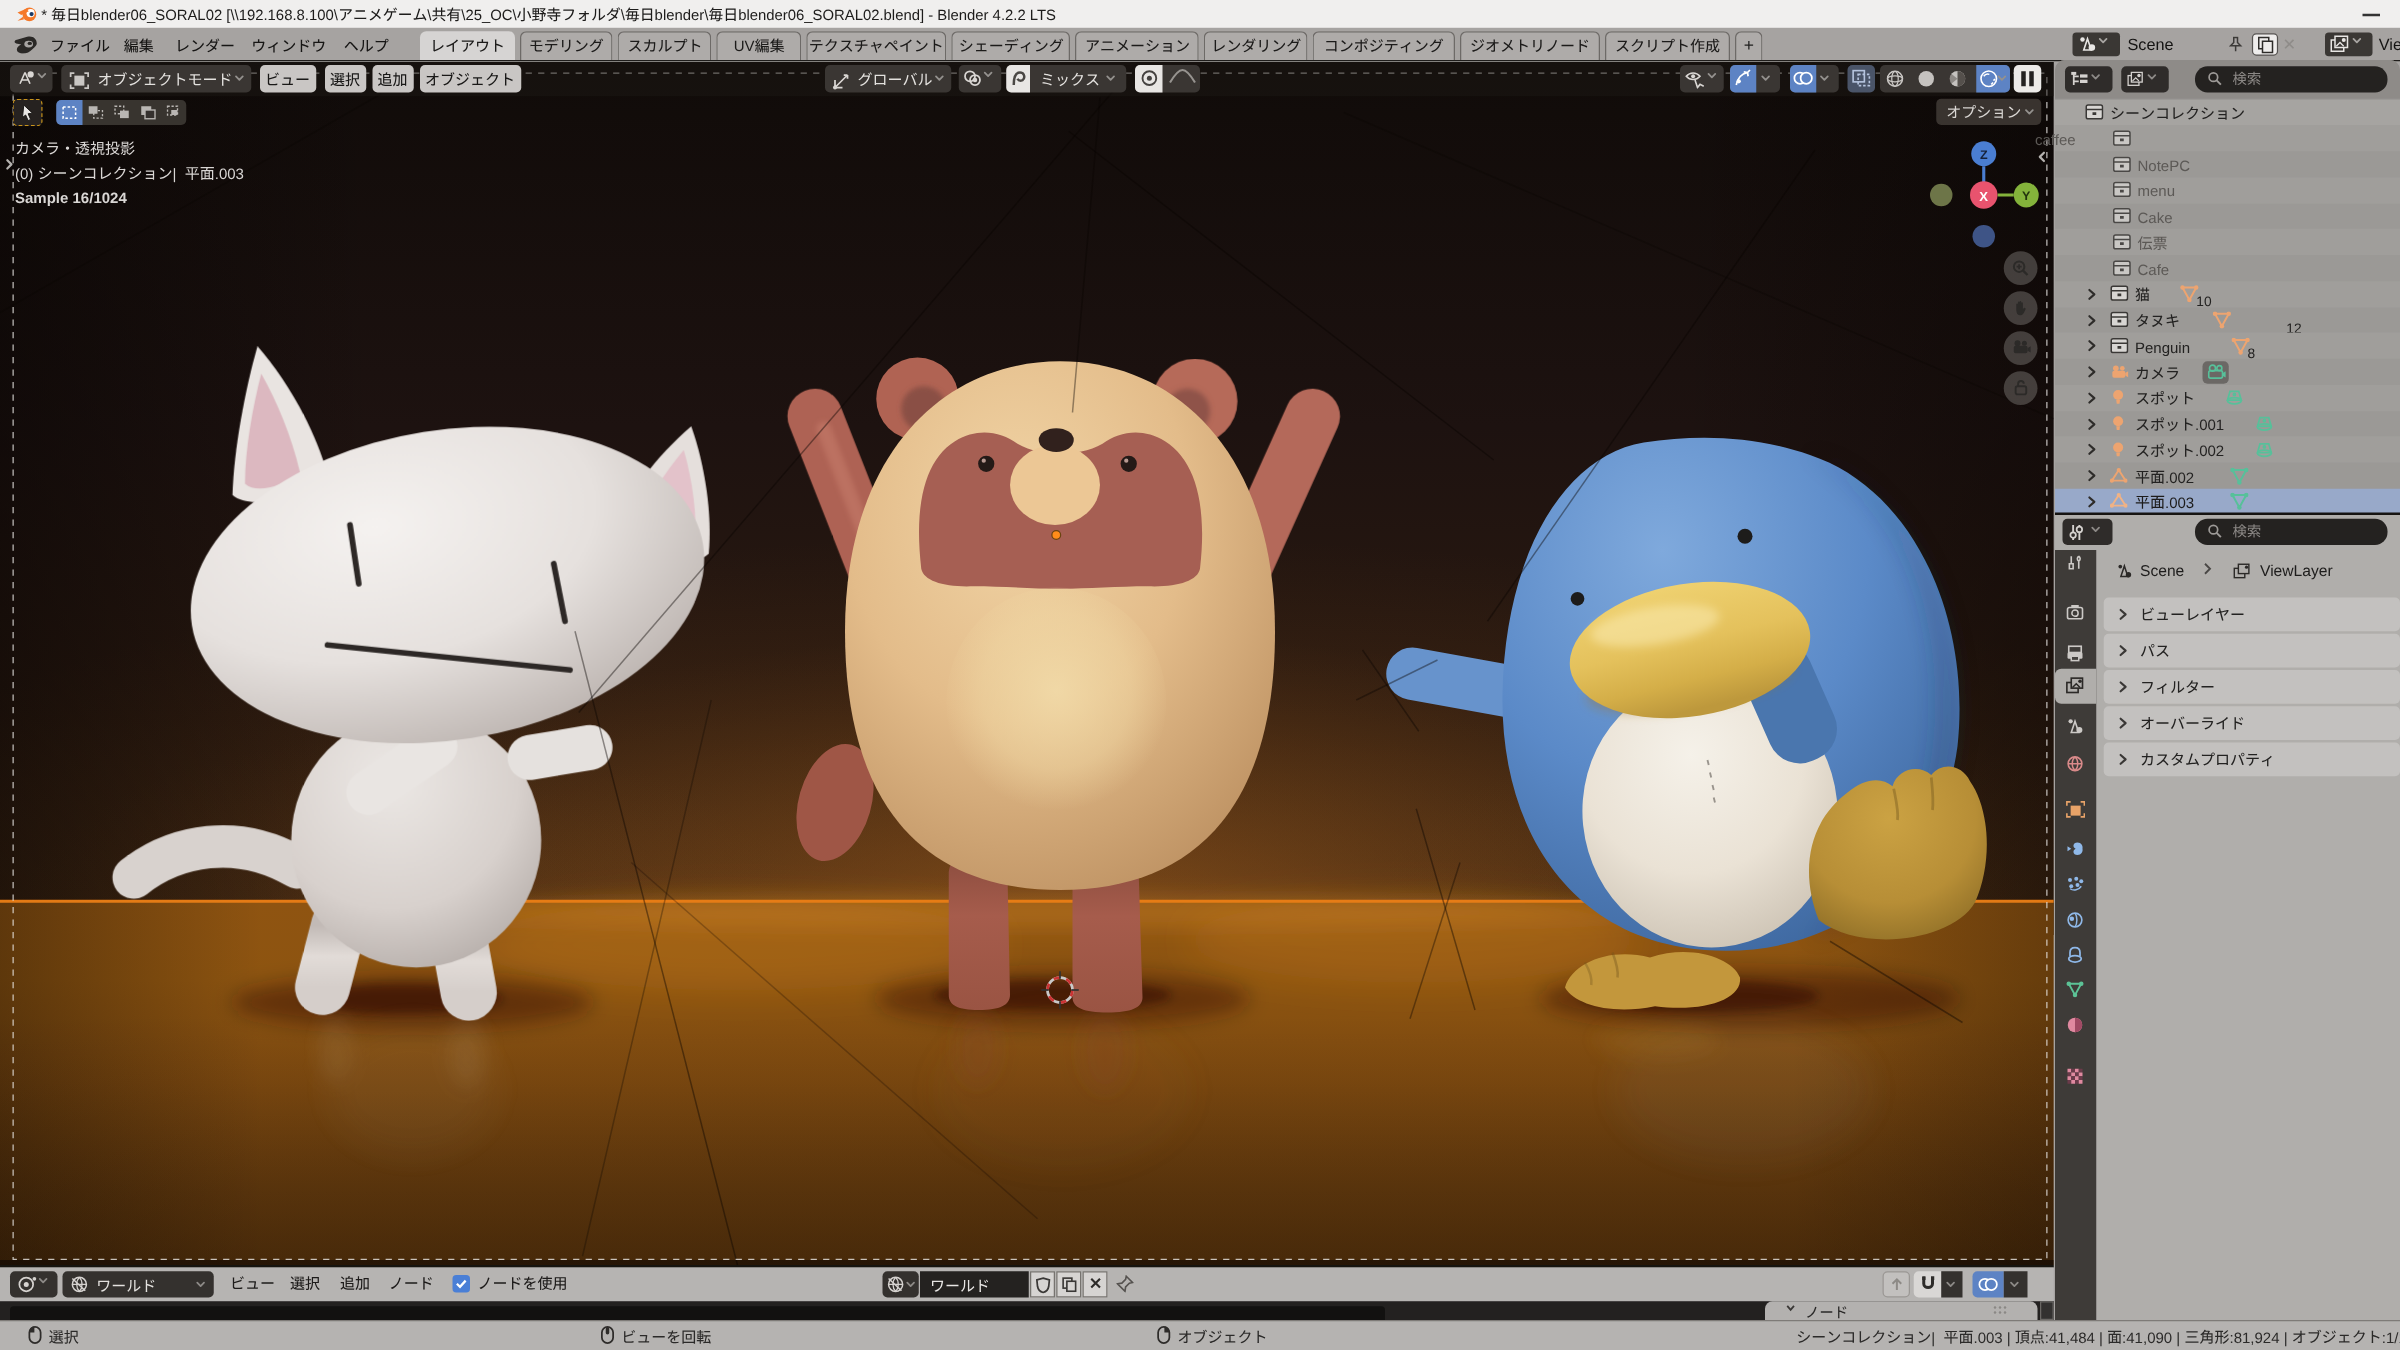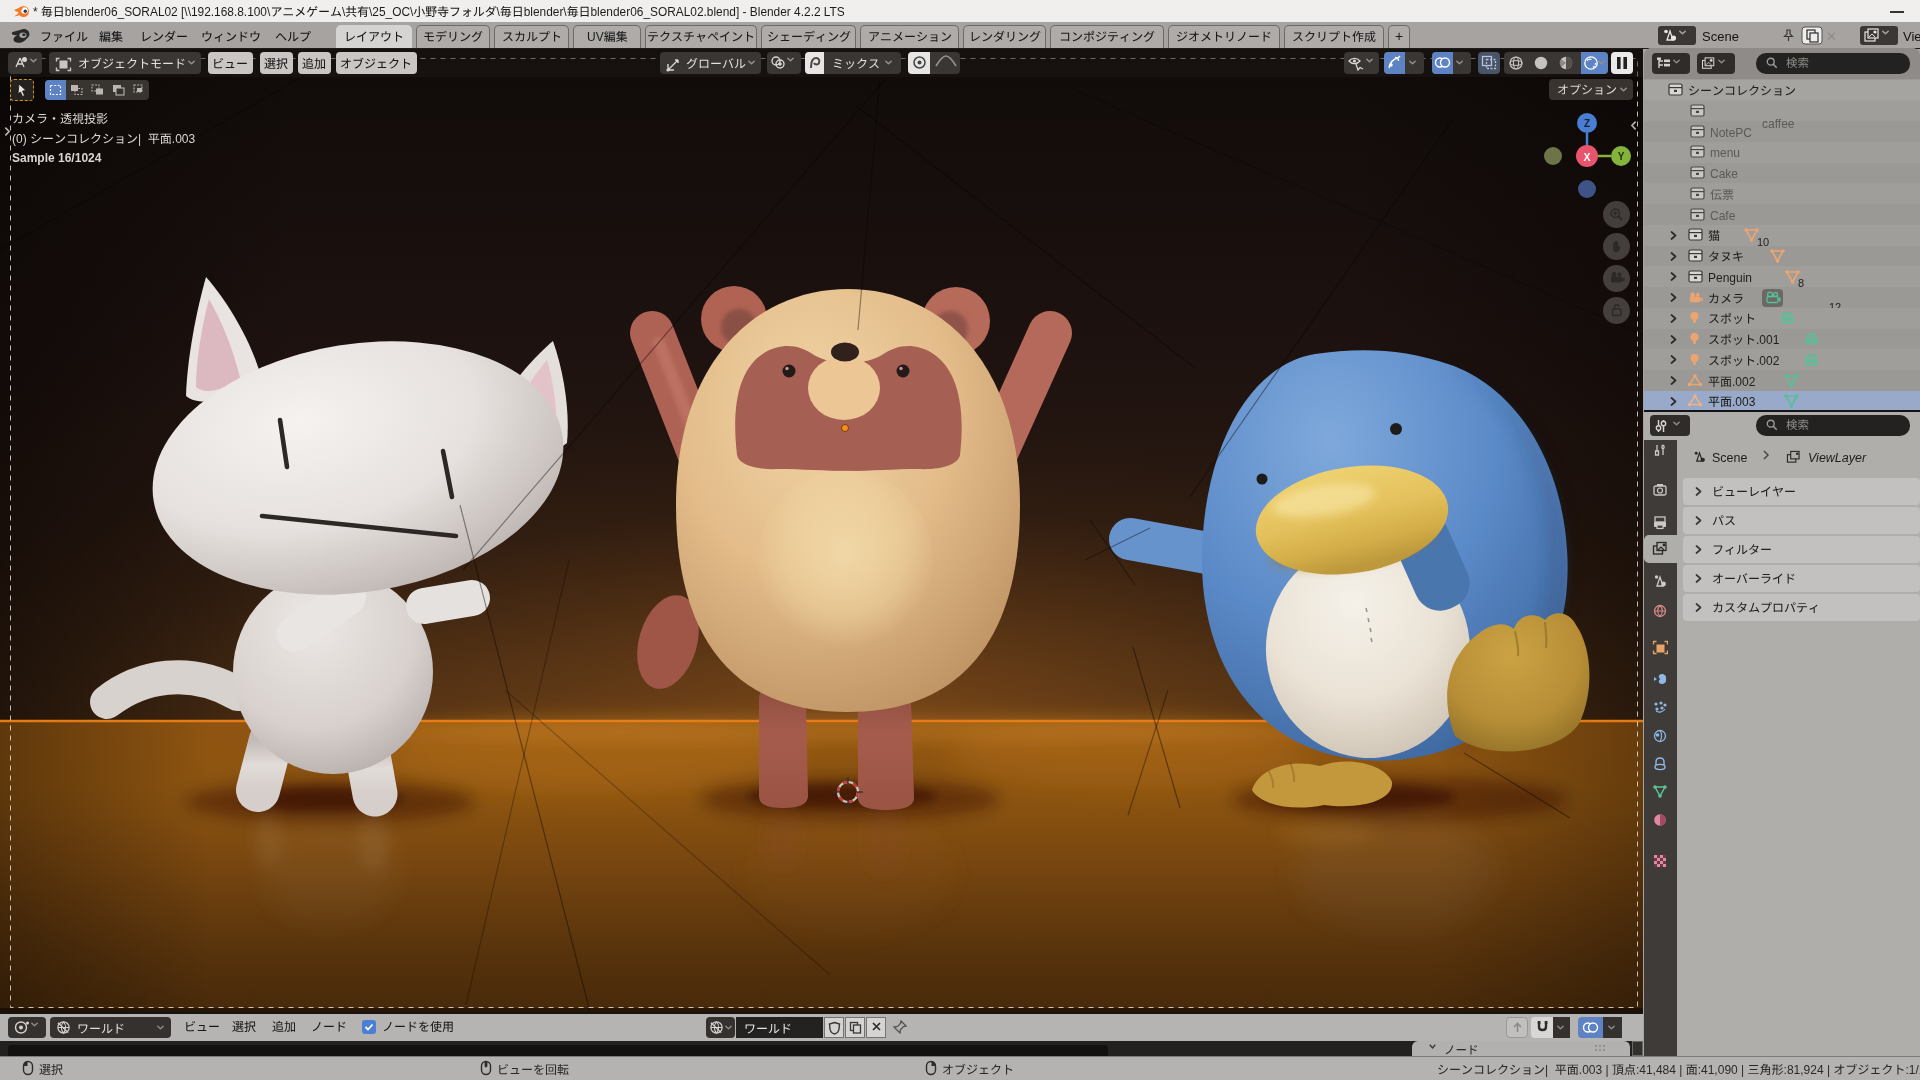--- a/index.html
+++ b/index.html
@@ -891,21 +891,21 @@
       </svg>
     </div>
     <div style="position:absolute;left:1644px;top:100.2px;width:276px;height:20.75px;background:#a09e9b"></div>
     <div style="position:absolute;left:1690px;top:103.75px;">
       <svg width="15" height="13" viewBox="0 0 15 13">
         <rect x="1" y="1" width="13" height="11" rx="1.5" fill="#c9c7c4" stroke="#4a4846" stroke-width="1.2"></rect>
         <line x1="1" y1="4.6" x2="14" y2="4.6" stroke="#4a4846" stroke-width="1.2"></line>
         <rect x="6" y="6.8" width="3" height="2.2" fill="#4a4846"></rect>
       </svg>
     </div>
-    <div style="position:absolute;left:1762px;top:102.75px;margin-top:12px;">
+    <div style="position:absolute;left:1628px;top:102.75px;">
       <svg width="34" height="18" style="overflow:visible">
         <text x="0.0" y="13" font-family="Liberation Sans" font-size="12" fill="#5c5956">caffee</text>
       </svg>
     </div>
     <div style="position:absolute;left:1690px;top:124.5px;">
       <svg width="15" height="13" viewBox="0 0 15 13">
         <rect x="1" y="1" width="13" height="11" rx="1.5" fill="#c9c7c4" stroke="#4a4846" stroke-width="1.2"></rect>
         <line x1="1" y1="4.6" x2="14" y2="4.6" stroke="#4a4846" stroke-width="1.2"></line>
         <rect x="6" y="6.8" width="3" height="2.2" fill="#4a4846"></rect>
       </svg>
@@ -1013,21 +1013,21 @@
       </svg>
     </div>
     <div style="position:absolute;left:1770px;top:249.0px;">
       <svg width="15" height="14" viewBox="0 0 15 14">
         <path d="M2 2 L13 2 L7.5 12 Z" fill="none" stroke="#eda470" stroke-width="1.6"></path>
         <circle cx="2" cy="2" r="1.8" fill="#eda470"></circle>
         <circle cx="13" cy="2" r="1.8" fill="#eda470"></circle>
         <circle cx="7.5" cy="12" r="1.8" fill="#eda470"></circle>
       </svg>
     </div>
-    <div style="position:absolute;left:1829px;top:252.5px;margin-top:44px;"><span style="font-size:11px;color:#232221">12</span></div>
+    <div style="position:absolute;left:1829px;top:252.5px;"><span style="font-size:11px;color:#232221">12</span></div>
     <div style="position:absolute;left:1644px;top:266.2px;width:276px;height:20.75px;background:#a09e9b"></div>
     <div style="position:absolute;left:1669px;top:271.25px">
       <svg width="9" height="11" viewBox="0 0 9 11">
         <path d="M2.5 2 L6.5 5.5 L2.5 9" fill="none" stroke="#2e2c2a" stroke-width="1.7" stroke-linecap="round" stroke-linejoin="round"></path>
       </svg>
     </div>
     <div style="position:absolute;left:1688px;top:269.75px;">
       <svg width="15" height="13" viewBox="0 0 15 13">
         <rect x="1" y="1" width="13" height="11" rx="1.5" fill="#d8d6d3" stroke="#3a3836" stroke-width="1.2"></rect>
         <line x1="1" y1="4.6" x2="14" y2="4.6" stroke="#3a3836" stroke-width="1.2"></line>
@@ -1366,21 +1366,21 @@
         <path d="M2 2 L6 6 L2 10" fill="none" stroke="#4a4846" stroke-width="1.5"></path>
       </svg>
     </div>
     <div style="position:absolute;left:1786px;top:450px;">
       <svg width="15" height="14" viewBox="0 0 16 15">
         <rect x="1.5" y="5" width="9" height="8" fill="none" stroke="#2b2927" stroke-width="1.2"></rect>
         <rect x="5" y="1.5" width="9" height="8" fill="#b0aeab" stroke="#2b2927" stroke-width="1.2"></rect>
         <circle cx="12" cy="4" r="1.4" fill="#2b2927"></circle>
       </svg>
     </div>
-    <div style="position:absolute;left:1808px;top:448px;font-style:italic;"><span style="font-size:12.5px;color:#1e1d1c">ViewLayer</span></div>
+    <div style="position:absolute;left:1808px;top:448px;"><span style="font-size:12.5px;color:#1e1d1c">ViewLayer</span></div>
     <div style="position:absolute;left:1683px;top:478px;width:237px;height:27px;background:#c3c1bf;border-radius:4px"></div>
     <div style="position:absolute;left:1694px;top:486px">
       <svg width="9" height="11" viewBox="0 0 9 11">
         <path d="M2.5 2 L6.5 5.5 L2.5 9" fill="none" stroke="#3a3836" stroke-width="1.7" stroke-linecap="round" stroke-linejoin="round"></path>
       </svg>
     </div>
     <div style="position:absolute;left:1712px;top:483px;">
       <svg width="85" height="18" style="overflow:visible">
         <use href="#g9" fill="#232221" transform="translate(0.0,13) scale(0.012000,-0.012000)"></use>
         <use href="#g10" fill="#232221" transform="translate(12.0,13) scale(0.012000,-0.012000)"></use>

